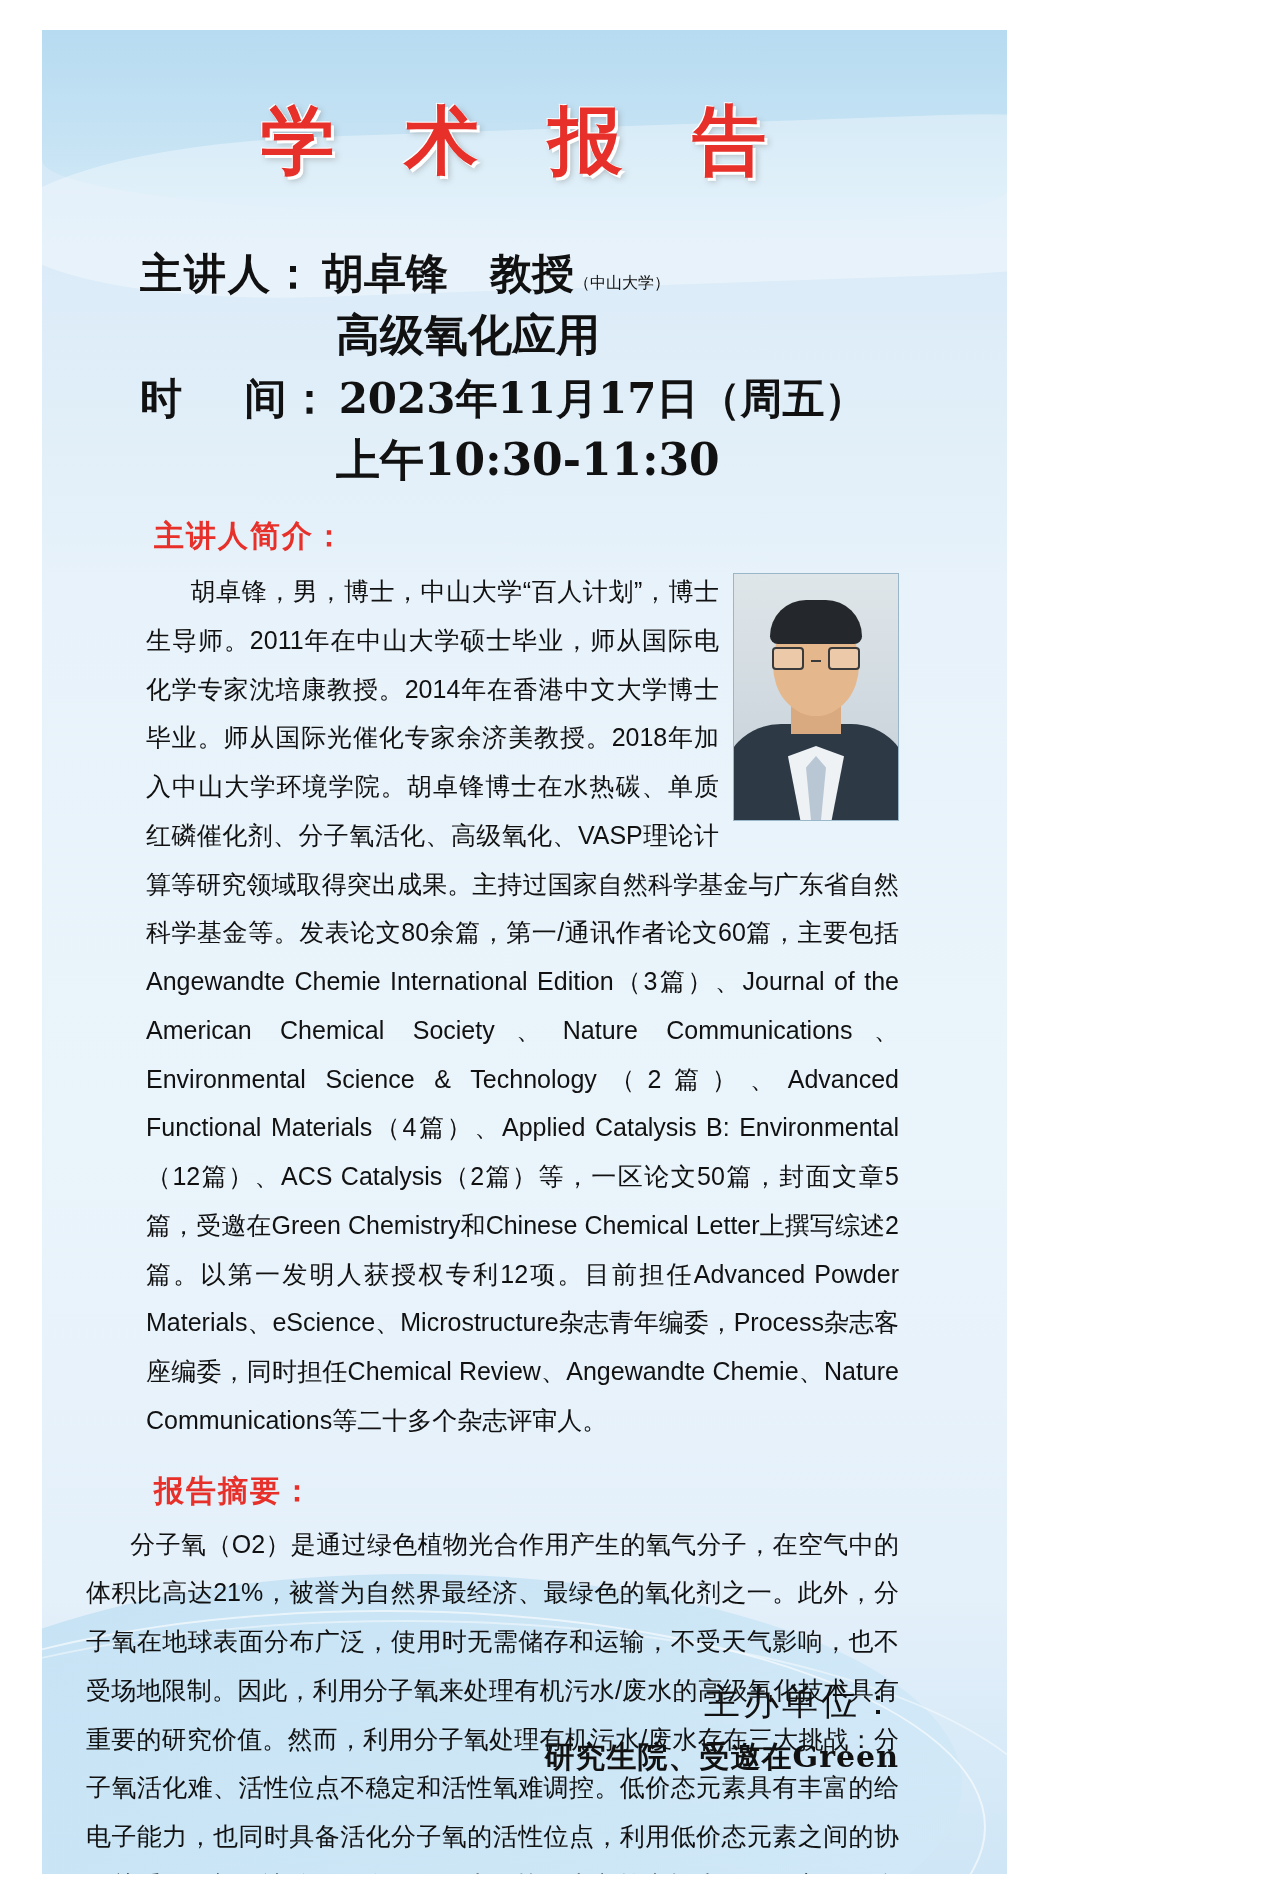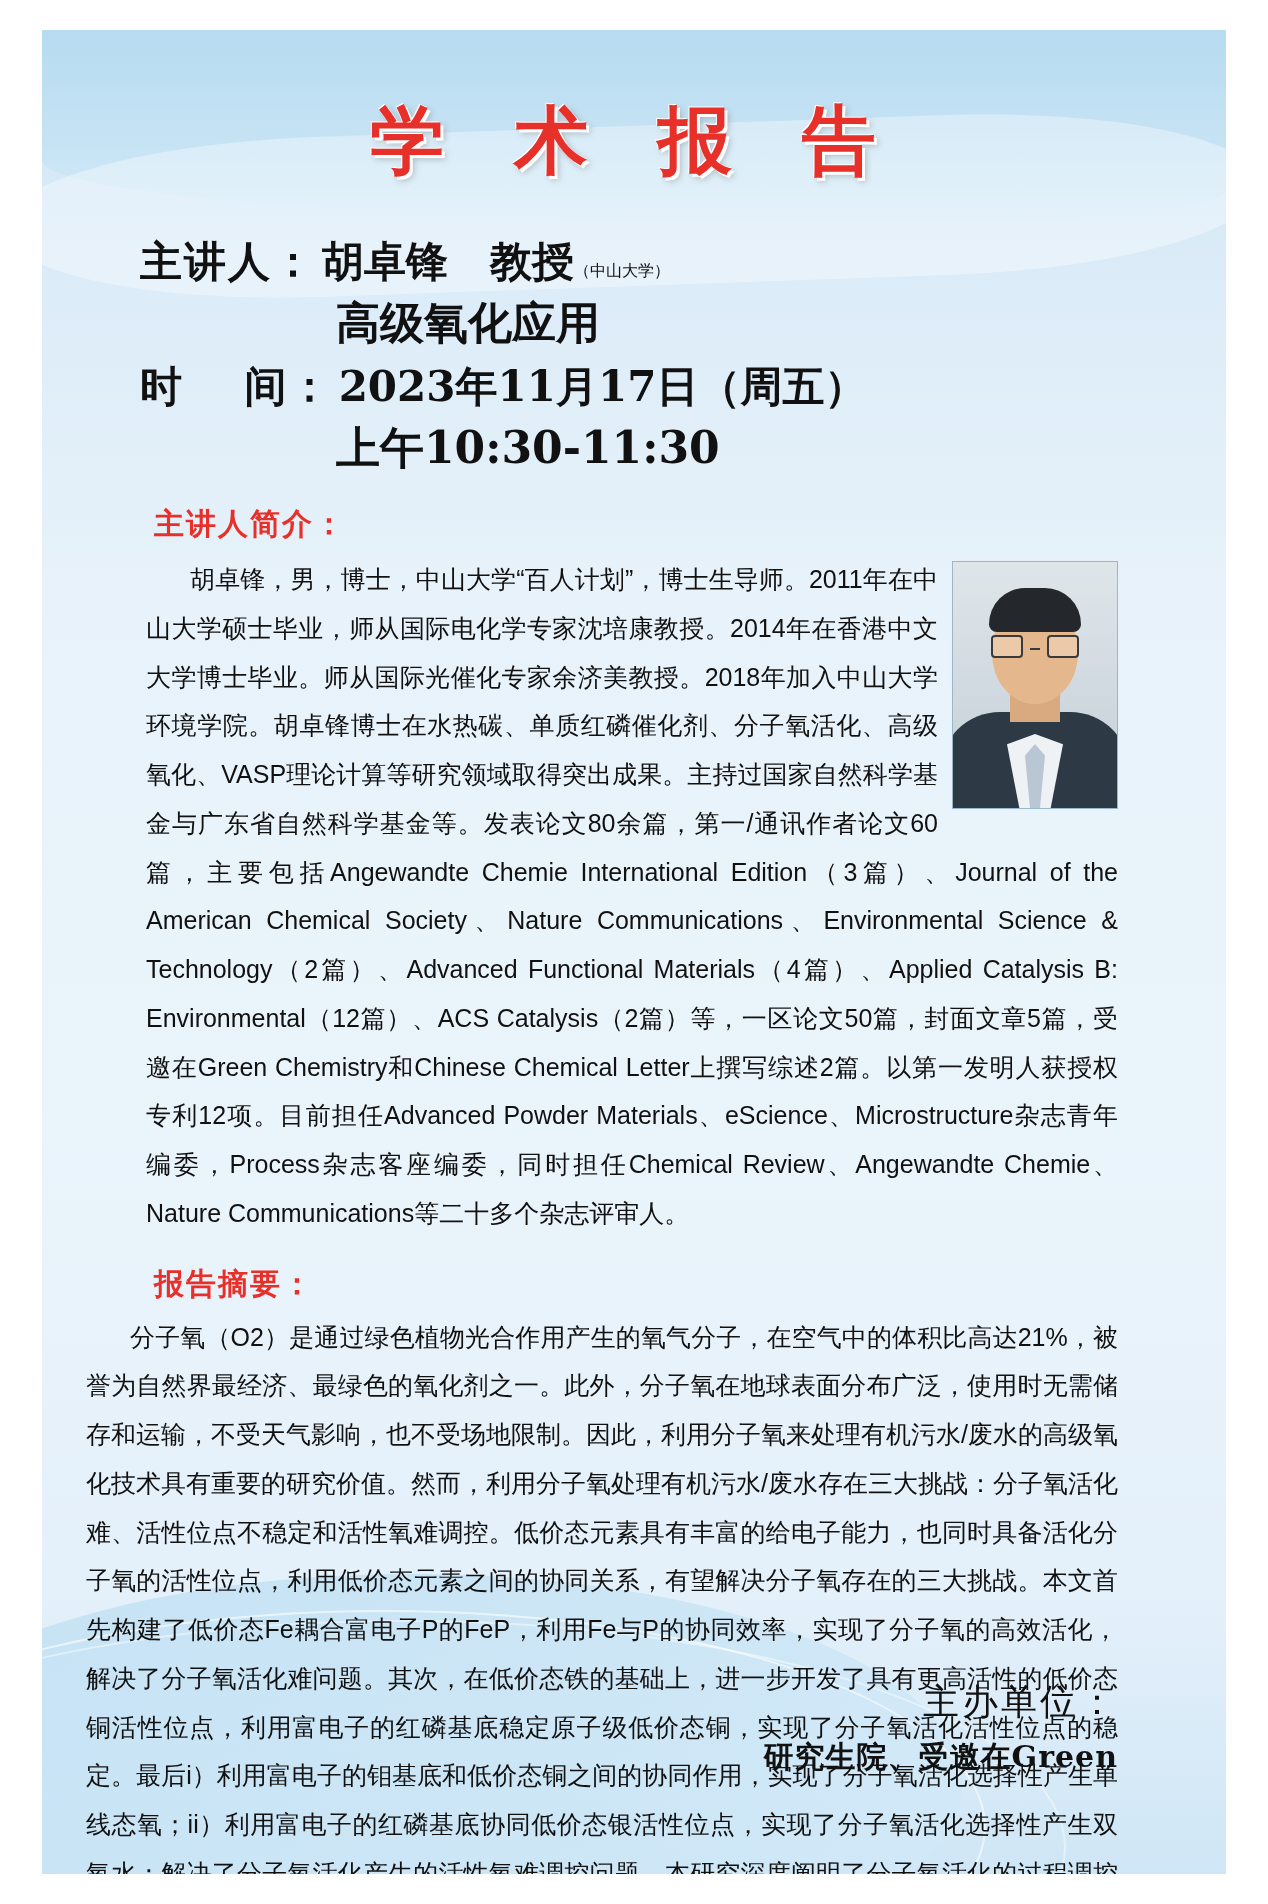--- a/index.html
+++ b/index.html
@@ -10,21 +10,21 @@
     width: 1268px;
     height: 1904px;
     background: #ffffff;
     font-family: "Liberation Sans", sans-serif;
     overflow: hidden;
   }
   .poster {
     position: absolute;
     left: 42px;
     top: 30px;
-    width: 1184px;
+    width: 965px;
     height: 1844px;
     background: linear-gradient(180deg, #cfe6f6 0%, #dcecf8 14%, #e7f2fa 30%, #eaf4fb 60%, #e4f0fa 85%, #cfe6f6 100%);
     overflow: hidden;
   }
   
   .wave-top {
     position: absolute;
     left: 0; top: 0;
     width: 100%;
     height: 190px;
@@ -78,21 +78,21 @@
     font-weight: bold;
     font-size: 74px;
     letter-spacing: 22px;
     color: #e8302a;
     text-shadow:
       3px 3px 0 #ffffff,
       -1px -1px 0 #ffffff,
       4px 4px 6px rgba(120,120,120,0.45);
   }
   .info {
-    margin-top: 42px;
+    margin-top: 54px;
     padding-left: 98px;
     padding-right: 40px;
     font-family: "DejaVu Serif", "Liberation Serif", serif;
     color: #111;
   }
   .info-row {
     display: flex;
     align-items: baseline;
     margin-bottom: 6px;
   }

